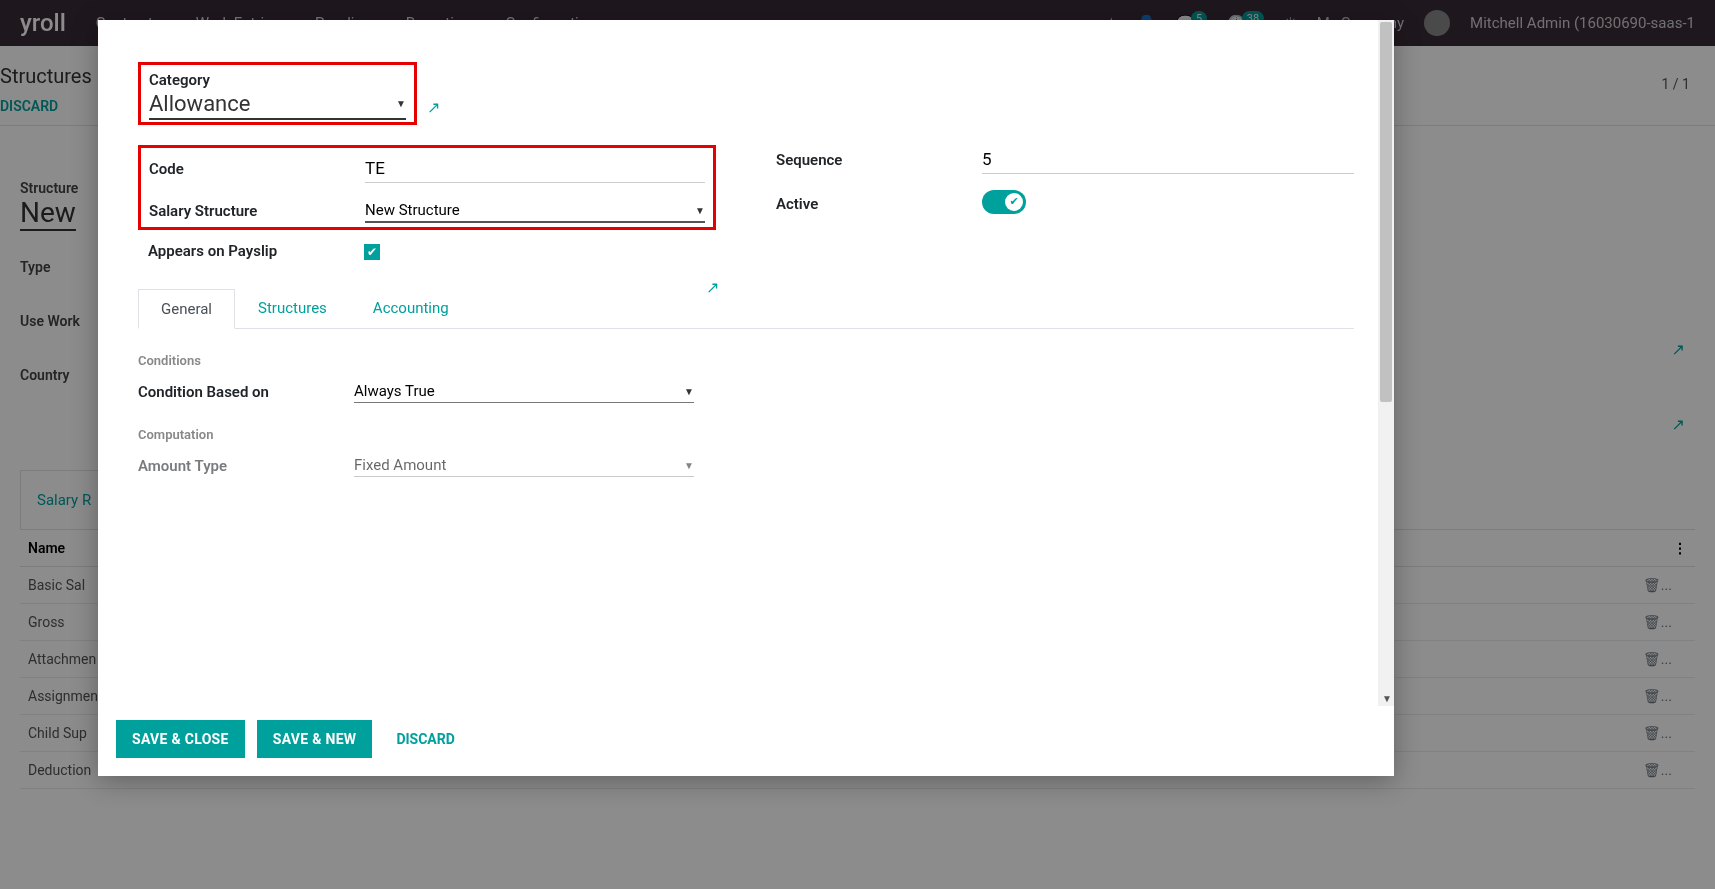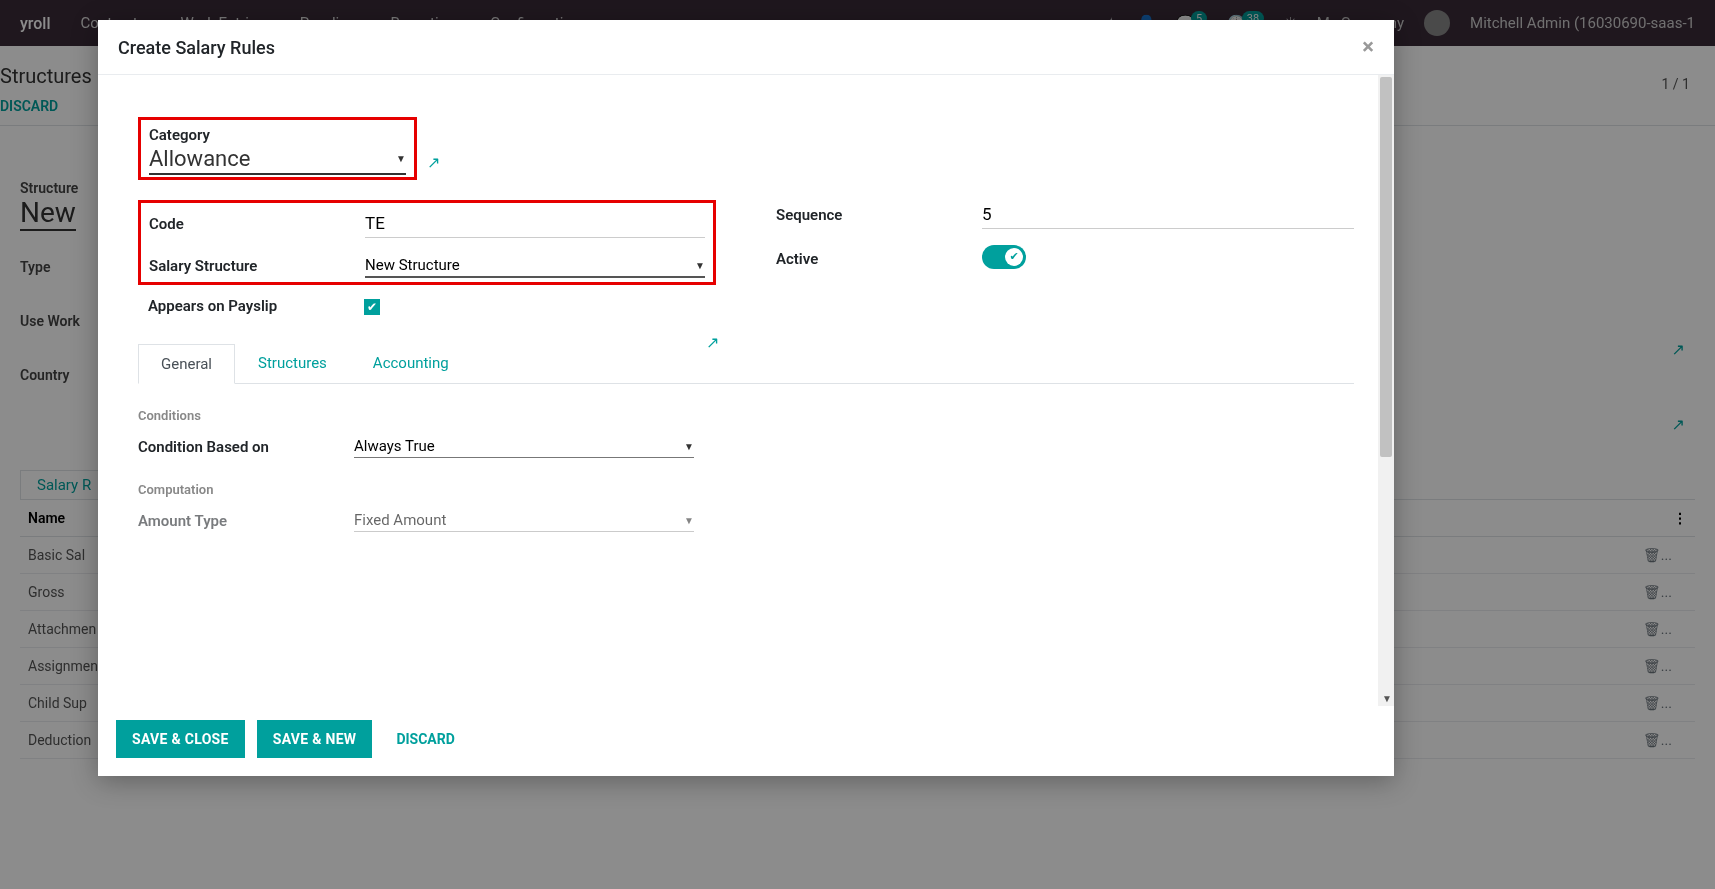--- a/index.html
+++ b/index.html
@@ -23,21 +23,21 @@
   height: 46px;
   background: #3a2a38;
   display: flex;
   align-items: center;
   color: #ccc;
   padding: 0 20px;
   font-size: 15px;
 }
 .bg-header .brand {
   color: #fff;
-  font-size: 16px;
+  font-size: 24px;
   font-weight: 500;
   margin-right: 30px;
 }
 .bg-header .nav-item {
   color: #ddd;
   margin-right: 35px;
 }
 .bg-header .right {
   margin-left: auto;
   display: flex;
@@ -119,21 +119,21 @@
 
 .bg-table {
   position: absolute;
   top: 470px;
   left: 20px; right: 20px;
   font-size: 14px;
 }
 .bg-table .tab {
   border: 1px solid #dee2e6;
   border-bottom: none;
-  padding: 5px 16px;
+  padding: 20px 16px;
   display: inline-block;
   background: #fff;
 }
 .bg-table table {
   width: 100%;
   border-collapse: collapse;
   border-top: 1px solid #dee2e6;
 }
 .bg-table th {
   text-align: left;
@@ -476,24 +476,20 @@
           <td>Deduction</td>
           <td class="trash">🗑...</td>
         </tr>
     </tbody>
   </table>
 </div>
 
 <div class="modal-overlay"></div>
 
 <div class="modal">
-  <div class="modal-header">
-    <h3>Create Salary Rules</h3>
-    <span class="modal-close">×</span>
-  </div>
 
   <div class="modal-body">
 
     <div class="modal-scroll-track">
       <span class="modal-scroll-arrow top">▲</span>
       <div class="modal-scroll-thumb"></div>
       <span class="modal-scroll-arrow bottom">▼</span>
     </div>
 
 

